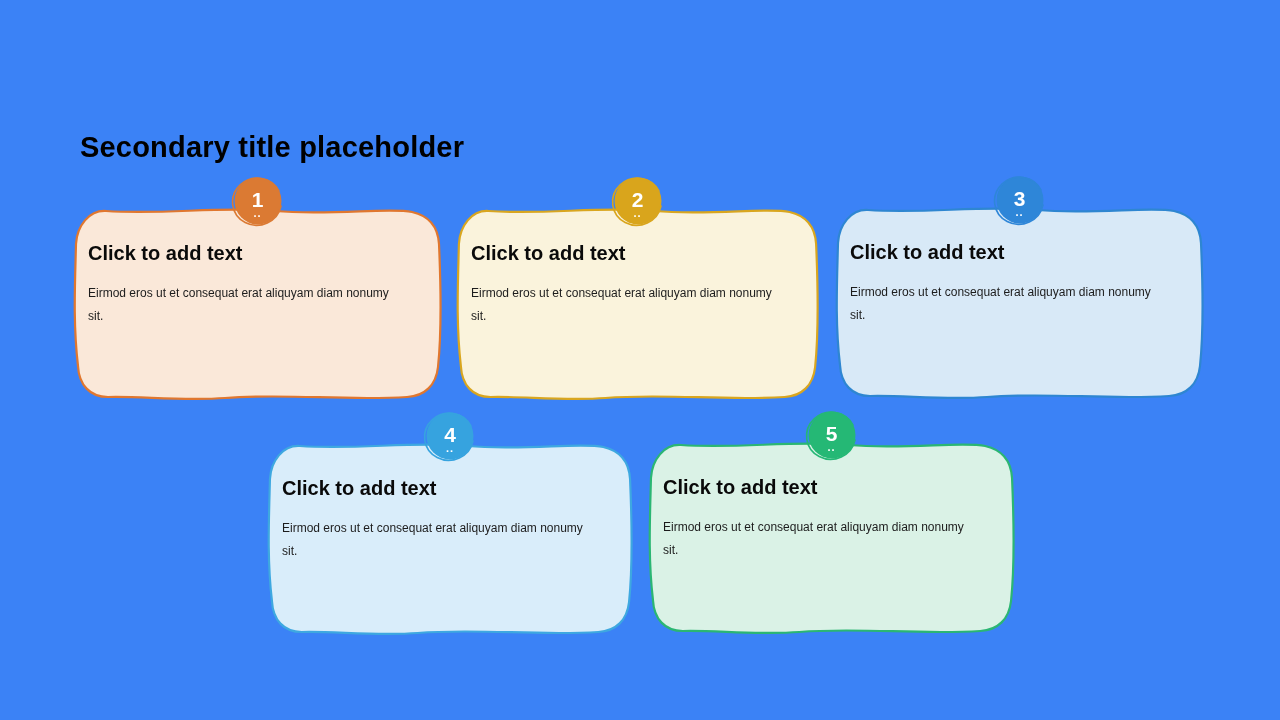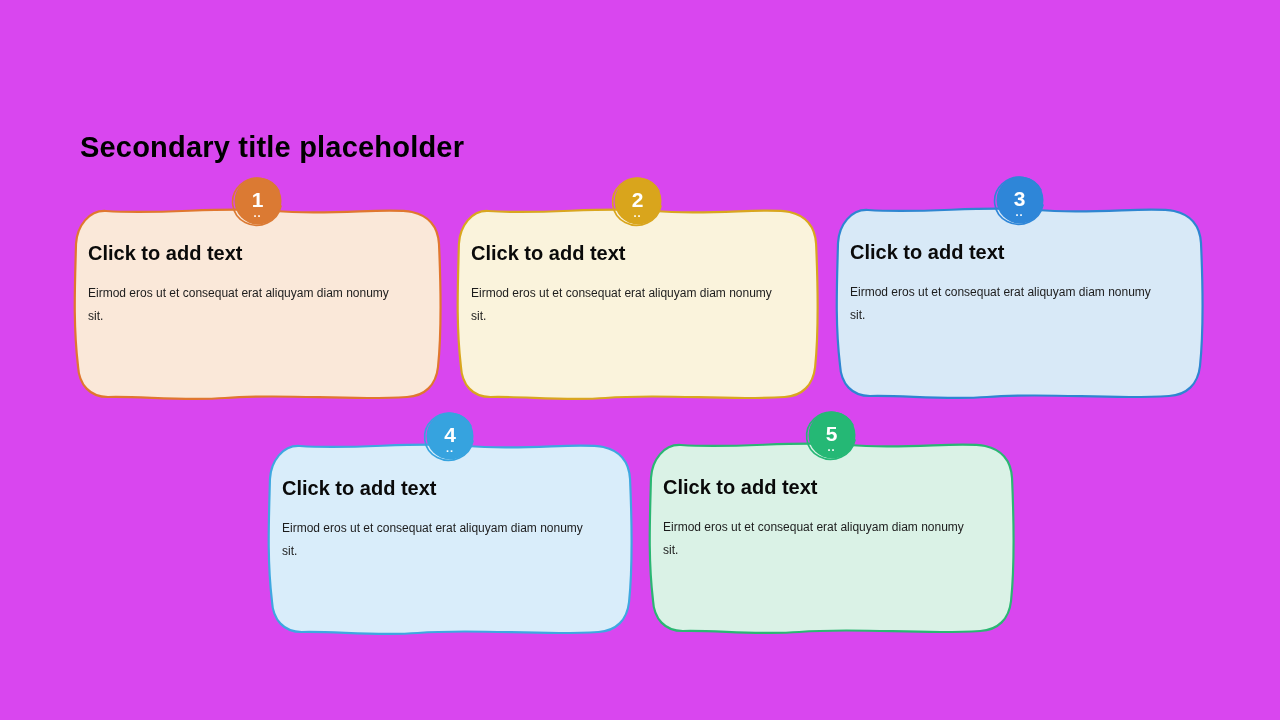--- a/index.html
+++ b/index.html
@@ -1,19 +1,19 @@
 <!DOCTYPE html>
 <html><head>
 <meta charset="utf-8">
 <style>
   html,body{margin:0;padding:0;background:#ffffff;}
   .slide{
     position:relative;
     width:1280px;height:720px;
-    background:#d946ef;
+    background:#3b82f6;
     overflow:hidden;
     font-family:"Liberation Sans", sans-serif;
   }
   .slide-title{
     position:absolute;
     left:80px;top:131px;
     margin:0;
     font-size:29px;
     font-weight:700;
     color:#000000;

